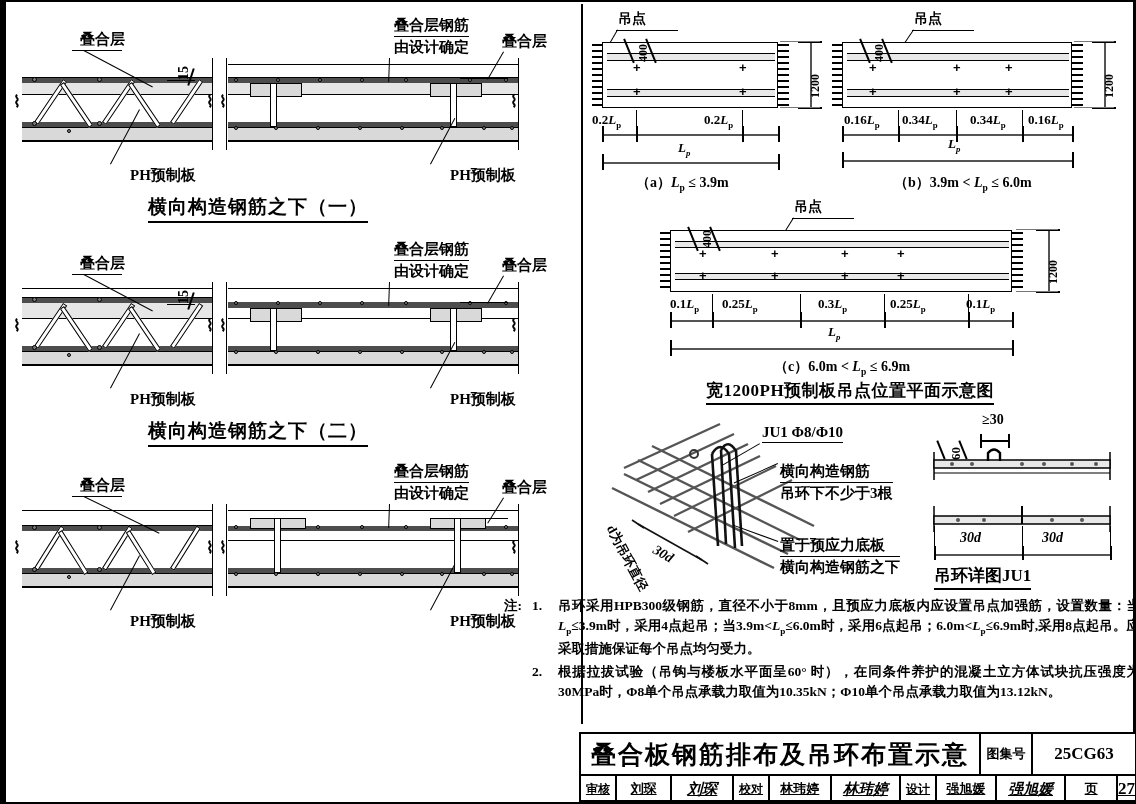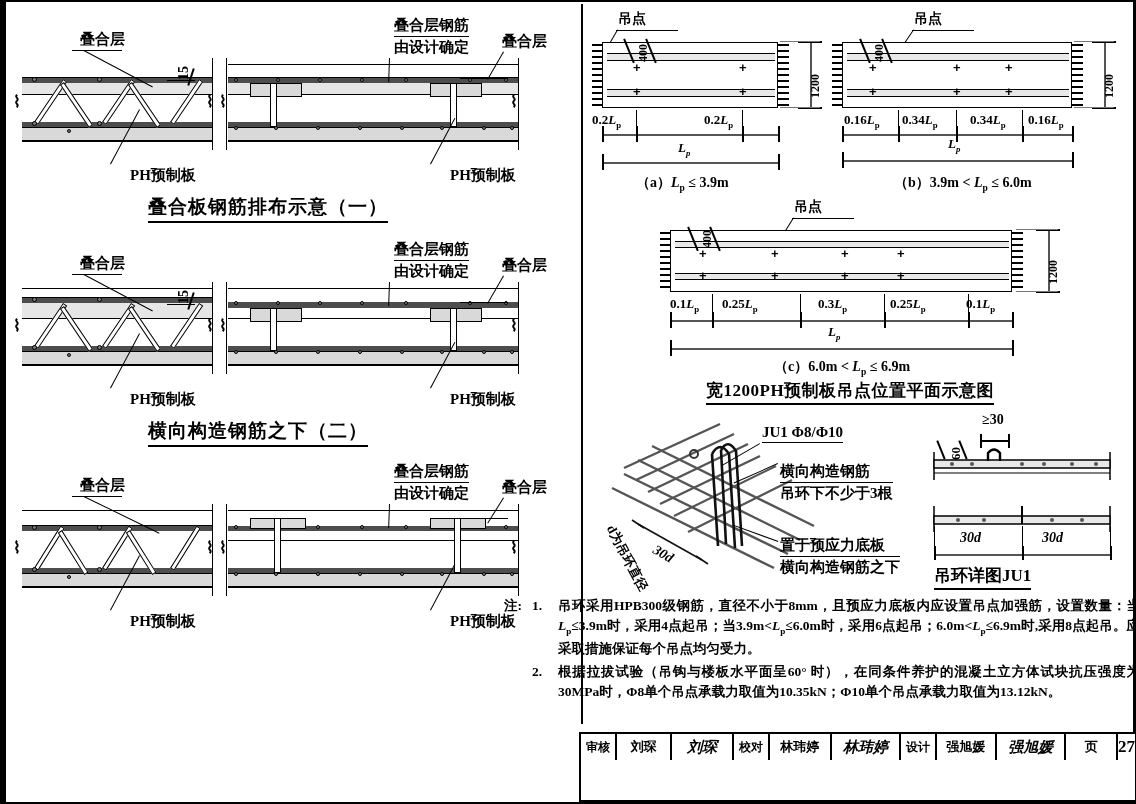--- a/index.html
+++ b/index.html
@@ -84,21 +84,21 @@
   .notes .row { display:flex; }
   .notes .num { width:34px; flex:none; }
   .notes .body { flex:1; }
 
   
   .tb {
     position:absolute; border:2px solid #000; display:flex; flex-direction:column;
     background:#fff;
   }
   .tb-top { display:flex; flex:none; border-bottom:2px solid #000; }
-  .tb-bot { display:flex; flex:none; }
+  .tb-bot { display:flex; flex:none;text-decoration:underline; }
   .tb-cell {
     display:flex; align-items:center; justify-content:center;
     border-right:2px solid #000; font-weight:700; white-space:nowrap;
   }
   .tb-cell:last-child { border-right:none; }
   .tb-maintitle { font-size:25px; letter-spacing:2px; }
   .sig { font-family:"Liberation Serif","DejaVu Serif",serif; font-weight:700;
          font-style:italic; font-size:15px; }
 </style>
 </head>
@@ -193,21 +193,21 @@
     <div class="label" style="left:490px;top:26px;font-size:15px;">叠合层</div>
     <div class="leader" style="left:492px;top:46px;width:32px;transform:rotate(120deg);"></div>
     <div class="abs" style="left:448px;top:72px;width:48px;height:1px;background:#000;"></div>
 
     <div class="label" style="left:118px;top:160px;font-size:15px;">PH预制板</div>
     <div class="leader" style="left:98px;top:158px;width:62px;transform:rotate(-62deg);"></div>
 
     <div class="label" style="left:438px;top:160px;font-size:15px;">PH预制板</div>
     <div class="leader" style="left:418px;top:158px;width:52px;transform:rotate(-62deg);"></div>
 
-    <div class="u-title" style="left:136px;top:188px;font-size:19px;letter-spacing:1px;">叠合板钢筋排布示意（一）</div>
+    <div class="u-title" style="left:136px;top:188px;font-size:19px;letter-spacing:1px;">横向构造钢筋之下（一）</div>
   </div>
 
   <div class="panel" style="left:6px;top:228px;width:566px;height:214px;">
 
     <div class="sec" style="left:10px;top:58px;width:190px;height:82px;">
       <div class="abs" style="left:0;top:0;width:190px;height:10px;background:#fff;border-top:1px solid #000;border-bottom:1px solid #000;"></div>
       <div class="darkbar" style="left:0;top:10px;width:190px;height:5px;"></div>
       <div class="abs" style="left:0;top:15px;width:190px;height:16px;background:#e6e6e6;border-bottom:1px solid #000;"></div>
       <div class="abs" style="left:0;top:31px;width:190px;height:27px;background:#fff;"></div>
       <div class="darkbar" style="left:0;top:58px;width:190px;height:5px;"></div>
@@ -716,20 +716,25 @@
       <div class="body" style="text-align:justify;">吊环采用HPB300级钢筋，直径不小于8mm，且预应力底板内应设置吊点加强筋，设置数量：当<i>L</i><sub>p</sub>≤3.9m时，采用4点起吊；当3.9m&lt;<i>L</i><sub>p</sub>≤6.0m时，采用6点起吊；6.0m&lt;<i>L</i><sub>p</sub>≤6.9m时,采用8点起吊。应采取措施保证每个吊点均匀受力。</div>
     </div>
     <div class="row" style="margin-top:3px;">
       <div class="num" style="width:28px;"></div>
       <div class="num" style="width:26px;">2.</div>
       <div class="body" style="text-align:justify;">根据拉拔试验（吊钩与楼板水平面呈60° 时），在同条件养护的混凝土立方体试块抗压强度为30MPa时，Φ8单个吊点承载力取值为10.35kN；Φ10单个吊点承载力取值为13.12kN。</div>
     </div>
   </div>
 
   <div class="tb" style="left:573px;top:730px;width:558px;height:70px;">
+    <div class="tb-top" style="height:42px;">
+      <div class="tb-cell tb-maintitle" style="width:400px;">叠合板钢筋排布及吊环布置示意</div>
+      <div class="tb-cell" style="width:52px;font-size:13px;">图集号</div>
+      <div class="tb-cell" style="flex:1;font-size:17px;">25CG63</div>
+    </div>
     <div class="tb-bot" style="height:26px;">
       <div class="tb-cell" style="width:36px;font-size:12px;">审核</div>
       <div class="tb-cell" style="width:56px;font-size:13px;">刘琛</div>
       <div class="tb-cell sig" style="width:62px;">刘琛</div>
       <div class="tb-cell" style="width:36px;font-size:12px;">校对</div>
       <div class="tb-cell" style="width:62px;font-size:13px;">林玮婷</div>
       <div class="tb-cell sig" style="width:70px;">林玮婷</div>
       <div class="tb-cell" style="width:36px;font-size:12px;">设计</div>
       <div class="tb-cell" style="width:60px;font-size:13px;">强旭媛</div>
       <div class="tb-cell sig" style="width:70px;">强旭媛</div>

